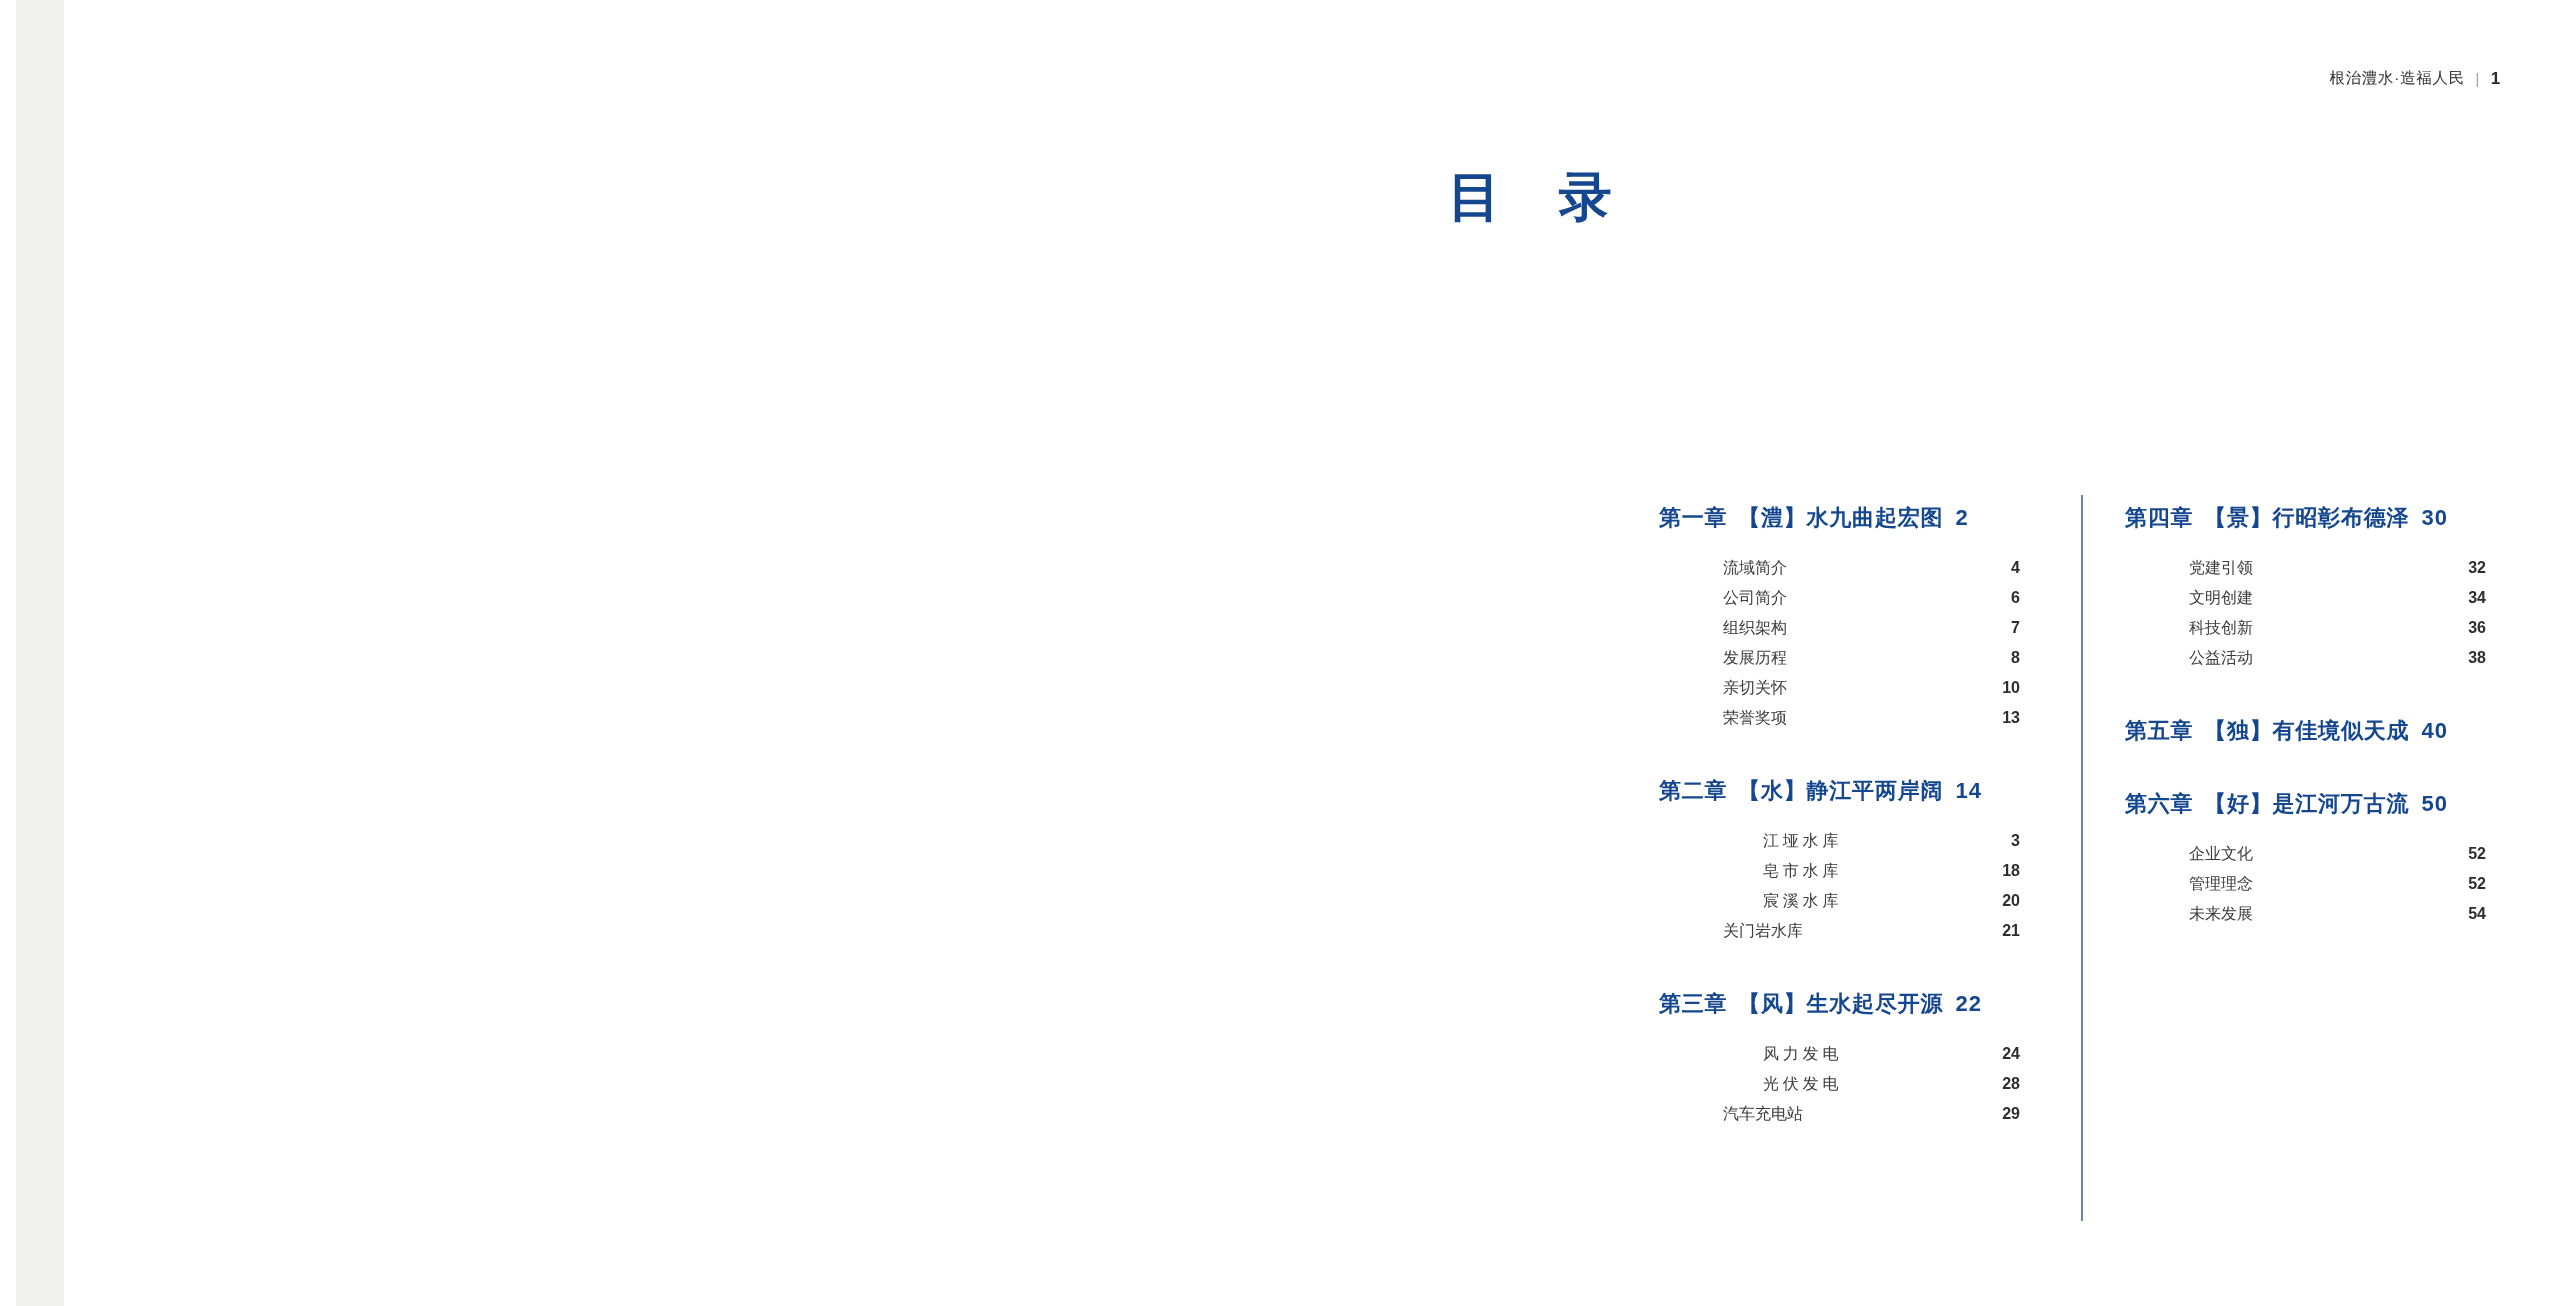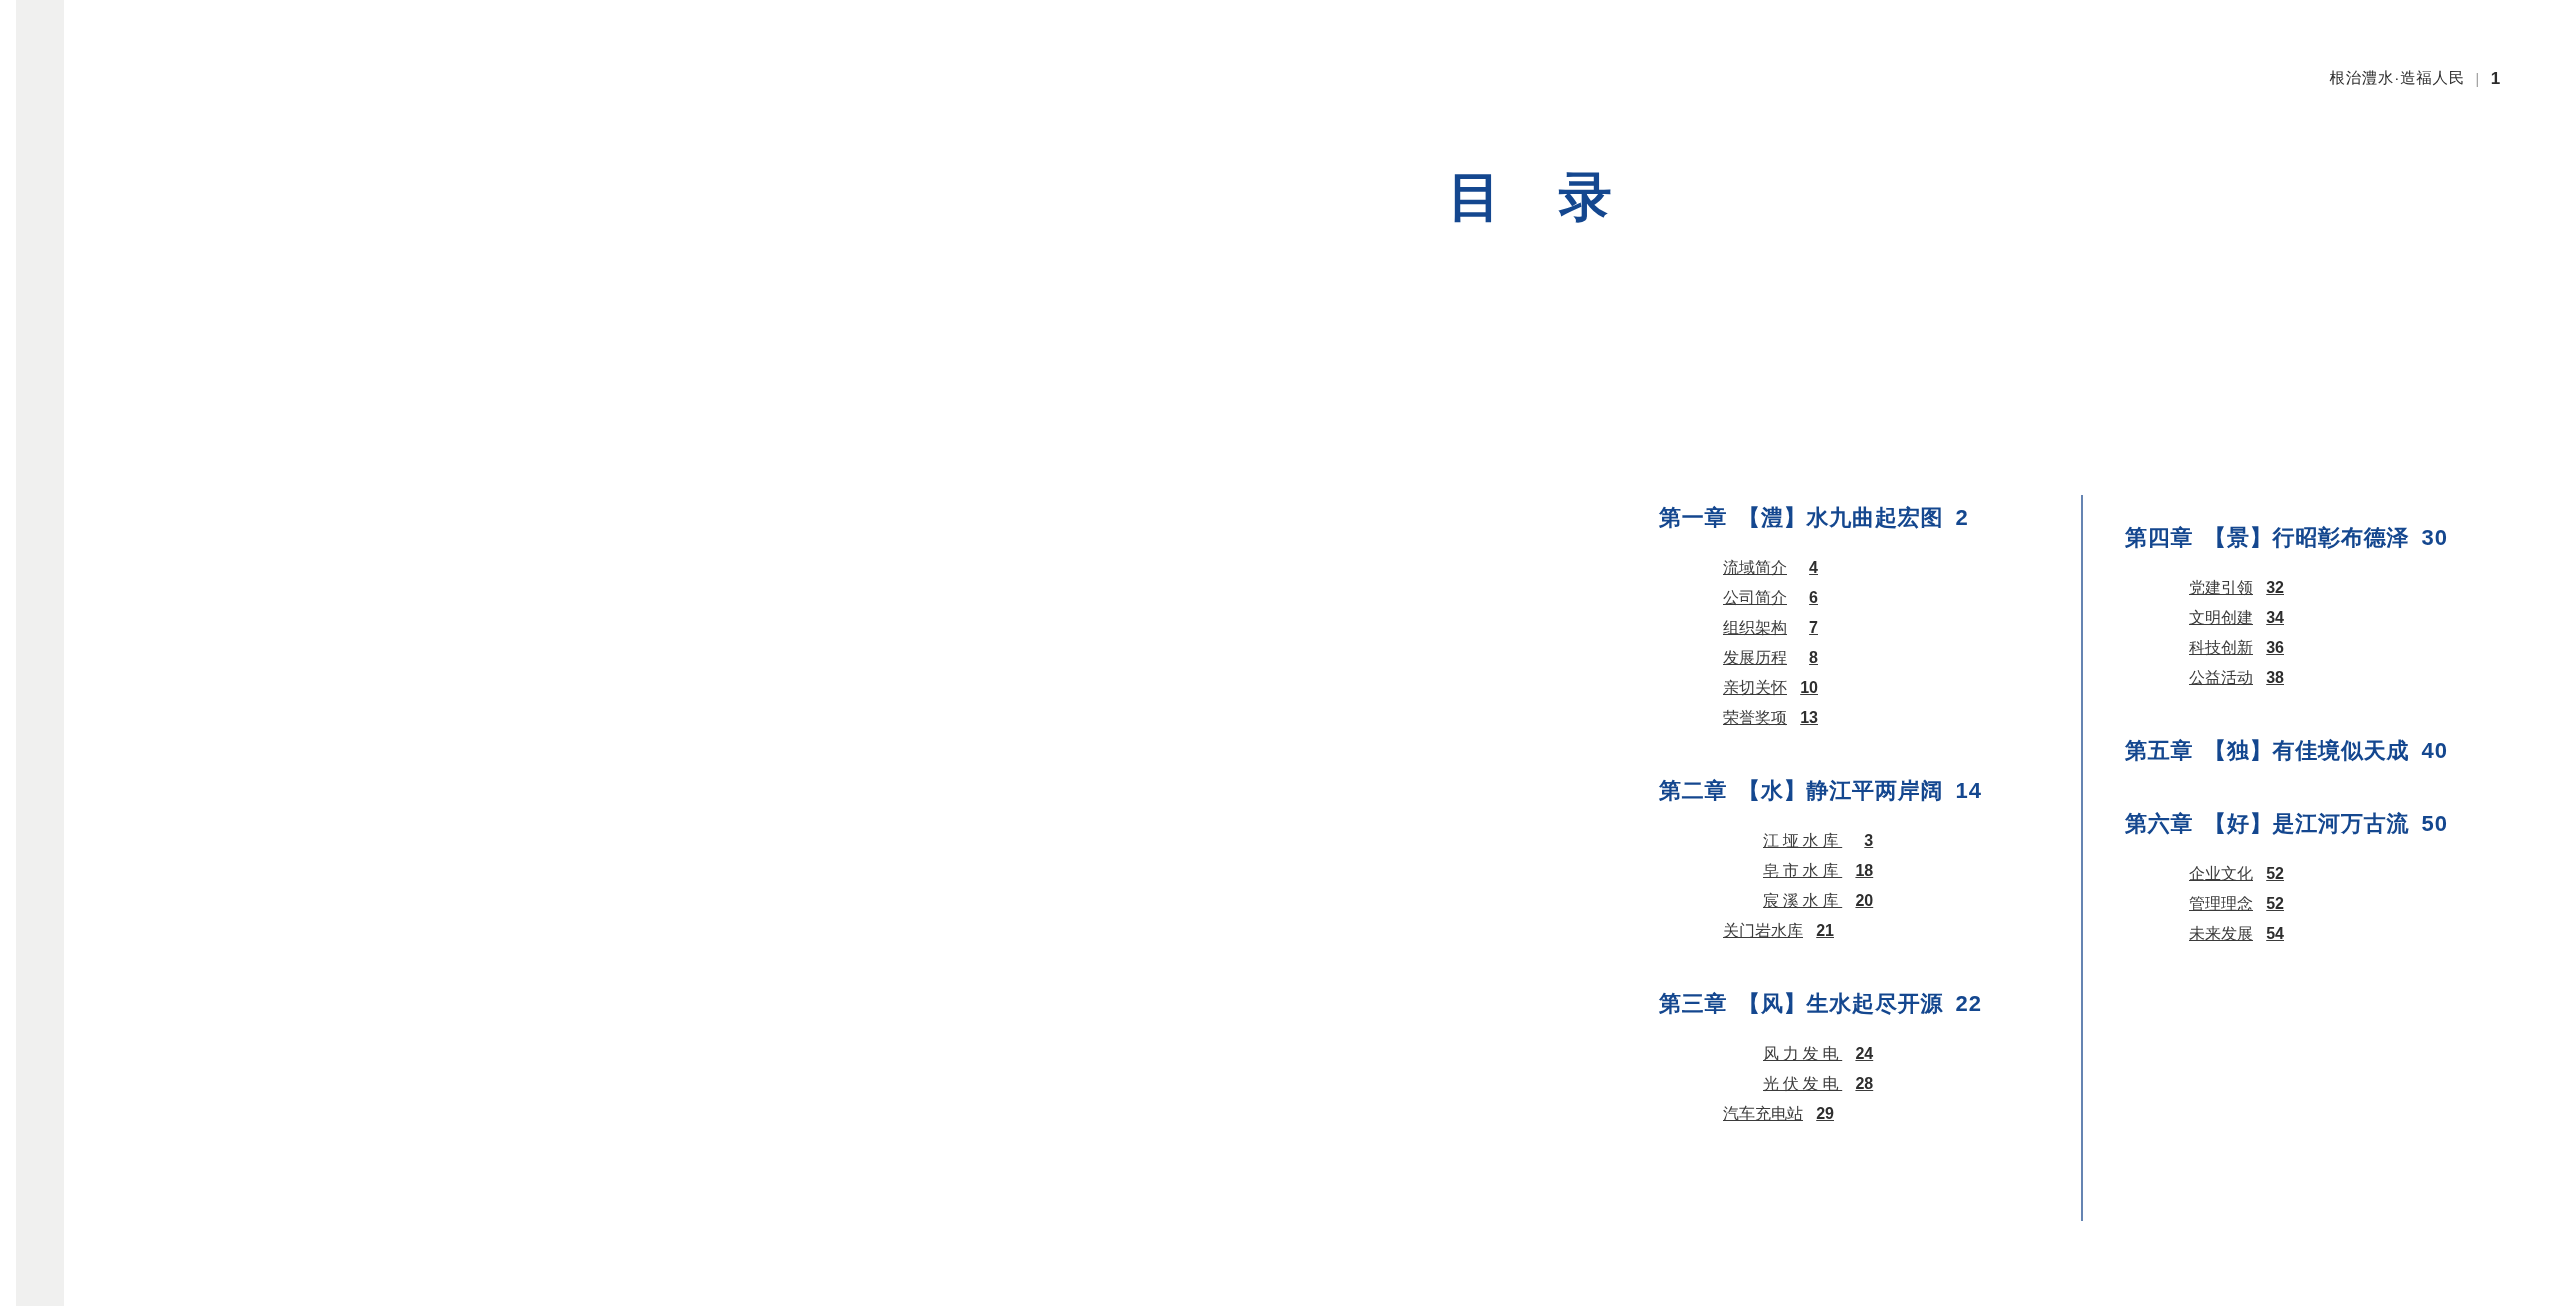--- a/index.html
+++ b/index.html
@@ -74,21 +74,21 @@
     top: 503px;
     width: 860px;
     display: flex;
     align-items: flex-start;
   }
   .col {
     width: 361px;
     position: relative;
   }
   .col.left { padding-right: 57px; }
-  .col.right { padding-left: 48px; margin-top: 20px; }
+  .col.right { padding-left: 48px; }
 
   
   .divider {
     position: absolute;
     left: 2065px;
     top: 495px;
     width: 1.5px;
     height: 726px;
     background: #4a6fa5;
     opacity: .85;
@@ -115,27 +115,26 @@
   .chapter-head .ch-page {
     margin-left: 12.3px;
     font-size: 22px;
     font-weight: bold;
   }
 
   .entries { padding-left: 64px; }
   .entry {
     display: flex;
     align-items: baseline;
-    justify-content: flex-start;
+    justify-content: space-between;
     color: #3b3b3b;
     font-size: 16px;
     line-height: 1;
     padding: 7px 0;
     white-space: nowrap;
-    text-decoration: underline;
   }
   .entry .e-label { letter-spacing: 0px; }
   .entry .e-page {
     color: #2e2e2e;
     font-weight: bold;
     font-size: 16px;
     min-width: 31px;
     text-align: right;
   }
   

